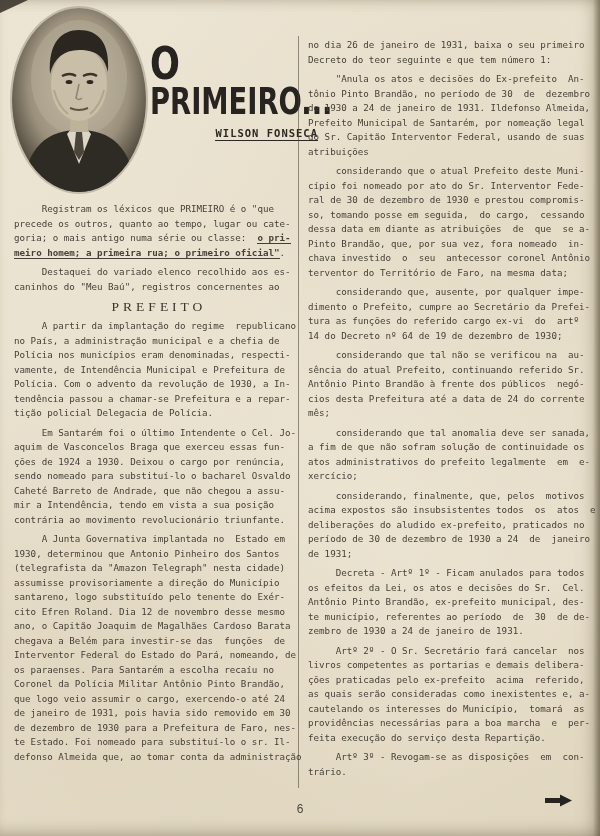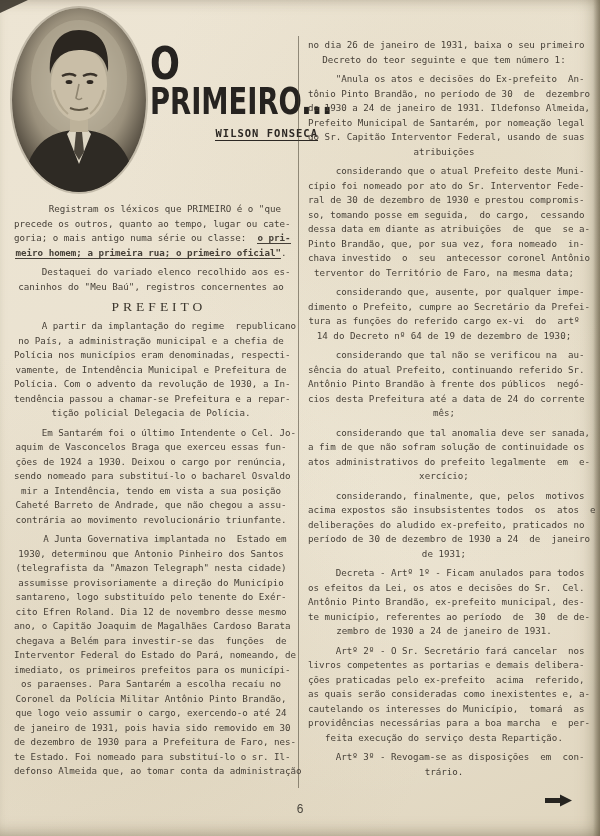--- a/index.html
+++ b/index.html
@@ -35,21 +35,21 @@
   .author span{border-bottom:1.5px solid #2c2824;padding-bottom:1px;}
   .caption{position:absolute;left:149px;top:151px;width:190px;
     font-family:"Liberation Sans",sans-serif;font-weight:bold;font-size:9.5px;
     line-height:11.5px;color:#554f43;}
   
   .column{position:absolute;width:290px;}
   #col-left{left:14px;top:202px;}
   #col-right{left:308px;top:38px;width:288px;}
   .divider{position:absolute;left:298px;top:36px;width:1px;height:752px;
     background:rgba(70,63,50,.55);}
-  .para{margin:0 16px 5px 0;text-align:center;}
+  .para{margin:0 16px 5px 0;}
   .tline{white-space:pre;font-size:9.2px;line-height:14.5px;letter-spacing:0;}
   .tline u{text-decoration:none;border-bottom:1px solid #453f37;font-weight:bold;}
   .col-heading{font-family:"Liberation Serif",serif;font-size:13.5px;
     letter-spacing:4px;text-align:center;color:#3a352c;margin:3px 0 4px 0;}
   
   .page-number{position:absolute;left:0;top:802px;width:600px;text-align:center;
     font-family:"Liberation Sans",sans-serif;font-size:12px;color:#4a463e;}
   .next-arrow{position:absolute;left:545px;top:794px;width:28px;height:13px;}
 </style>
 </head>
@@ -129,35 +129,34 @@
         <div class="tline">vamente, de Intendência Municipal e Prefeitura de</div>
         <div class="tline">Polícia. Com o advento da revolução de 1930, a In-</div>
         <div class="tline">tendência passou a chamar-se Prefeitura e a repar-</div>
         <div class="tline">tição policial Delegacia de Polícia.</div>
       </div>
       <div class="para">
         <div class="tline">     Em Santarém foi o último Intendente o Cel. Jo-</div>
         <div class="tline">aquim de Vasconcelos Braga que exerceu essas fun-</div>
         <div class="tline">ções de 1924 a 1930. Deixou o cargo por renúncia,</div>
         <div class="tline">sendo nomeado para substituí-lo o bacharel Osvaldo</div>
+        <div class="tline">Caheté Barreto de Andrade, que não chegou a assu-</div>
         <div class="tline">mir a Intendência, tendo em vista a sua posição</div>
-        <div class="tline">Caheté Barreto de Andrade, que não chegou a assu-</div>
         <div class="tline">contrária ao movimento revolucionário triunfante.</div>
       </div>
       <div class="para">
         <div class="tline">     A Junta Governativa implantada no  Estado em</div>
         <div class="tline">1930, determinou que Antonio Pinheiro dos Santos</div>
         <div class="tline">(telegrafista da "Amazon Telegraph" nesta cidade)</div>
         <div class="tline">assumisse provisoriamente a direção do Município</div>
         <div class="tline">santareno, logo substituído pelo tenente do Exér-</div>
         <div class="tline">cito Efren Roland. Dia 12 de novembro desse mesmo</div>
         <div class="tline">ano, o Capitão Joaquim de Magalhães Cardoso Barata</div>
         <div class="tline">chegava a Belém para investir-se das  funções  de</div>
         <div class="tline">Interventor Federal do Estado do Pará, nomeando, de</div>
-        <div class="tline">imediato, os primeiros prefeitos para os municípi-</div>
         <div class="tline">os paraenses. Para Santarém a escolha recaíu no</div>
         <div class="tline">Coronel da Polícia Militar Antônio Pinto Brandão,</div>
         <div class="tline">que logo veio assumir o cargo, exercendo-o até 24</div>
         <div class="tline">de janeiro de 1931, pois havia sido removido em 30</div>
         <div class="tline">de dezembro de 1930 para a Prefeitura de Faro, nes-</div>
         <div class="tline">te Estado. Foi nomeado para substituí-lo o sr. Il-</div>
         <div class="tline">defonso Almeida que, ao tomar conta da administração</div>
       </div>
     </div>
   <div id="col-right" class="column">

